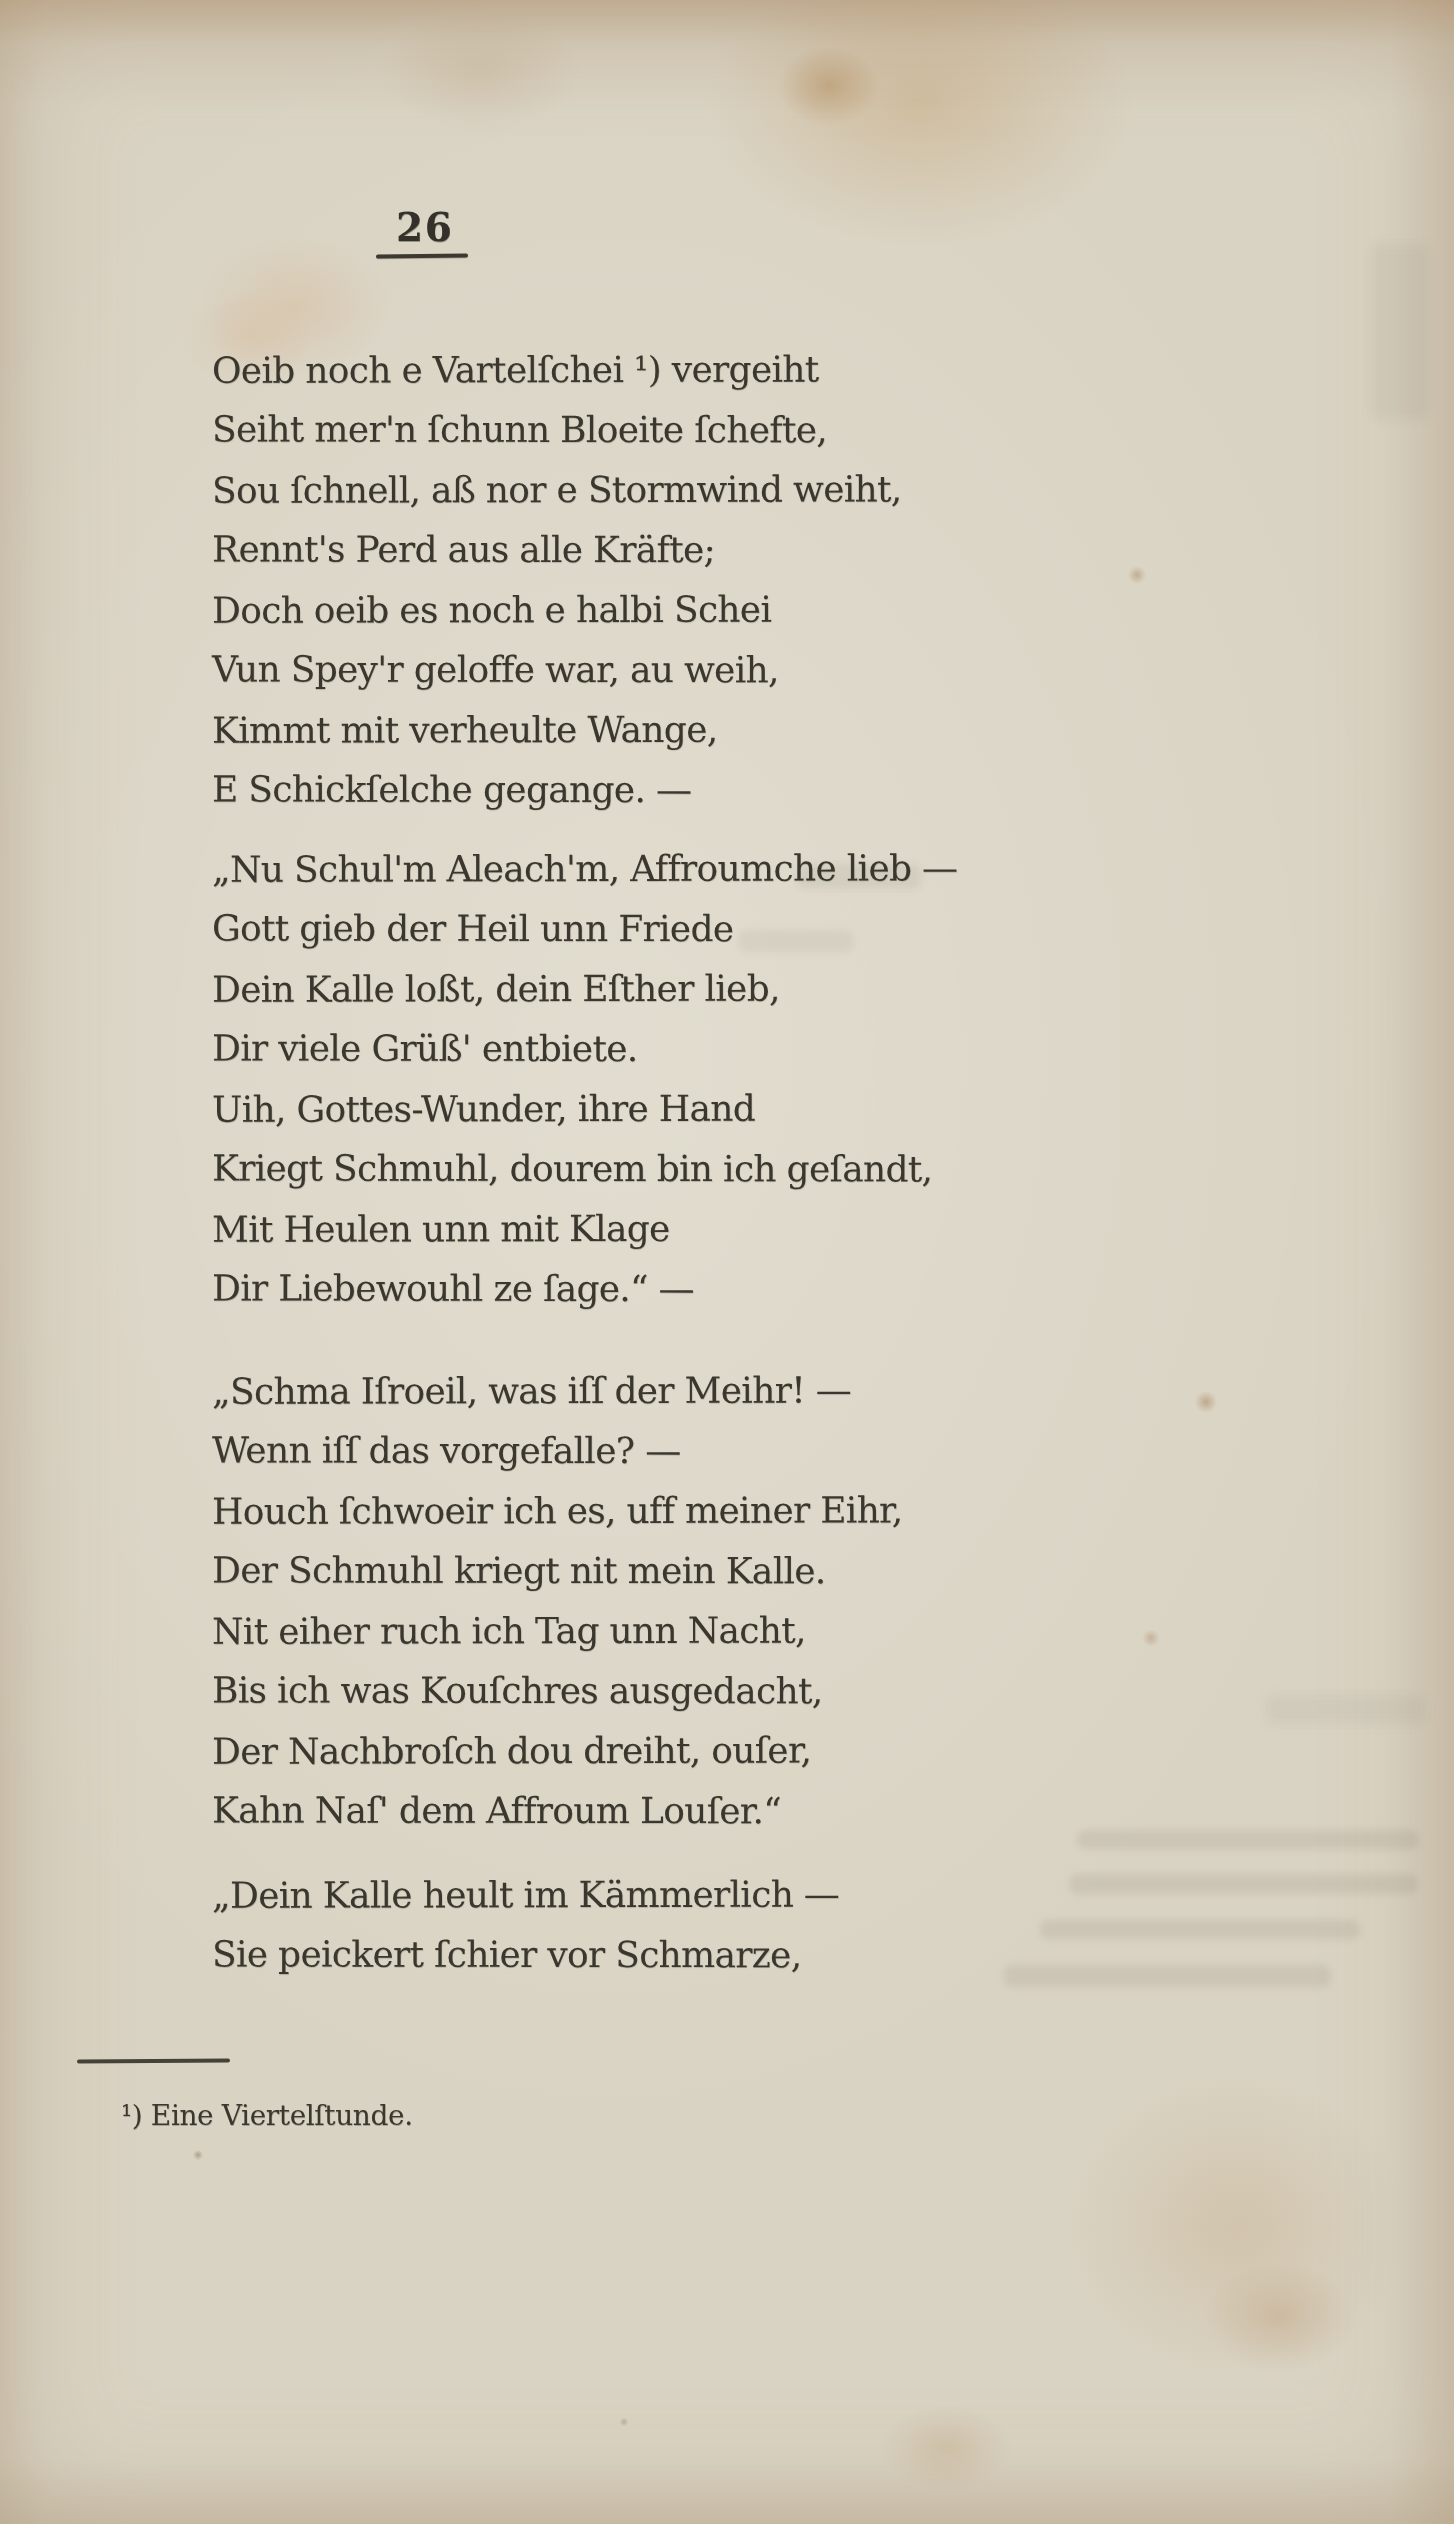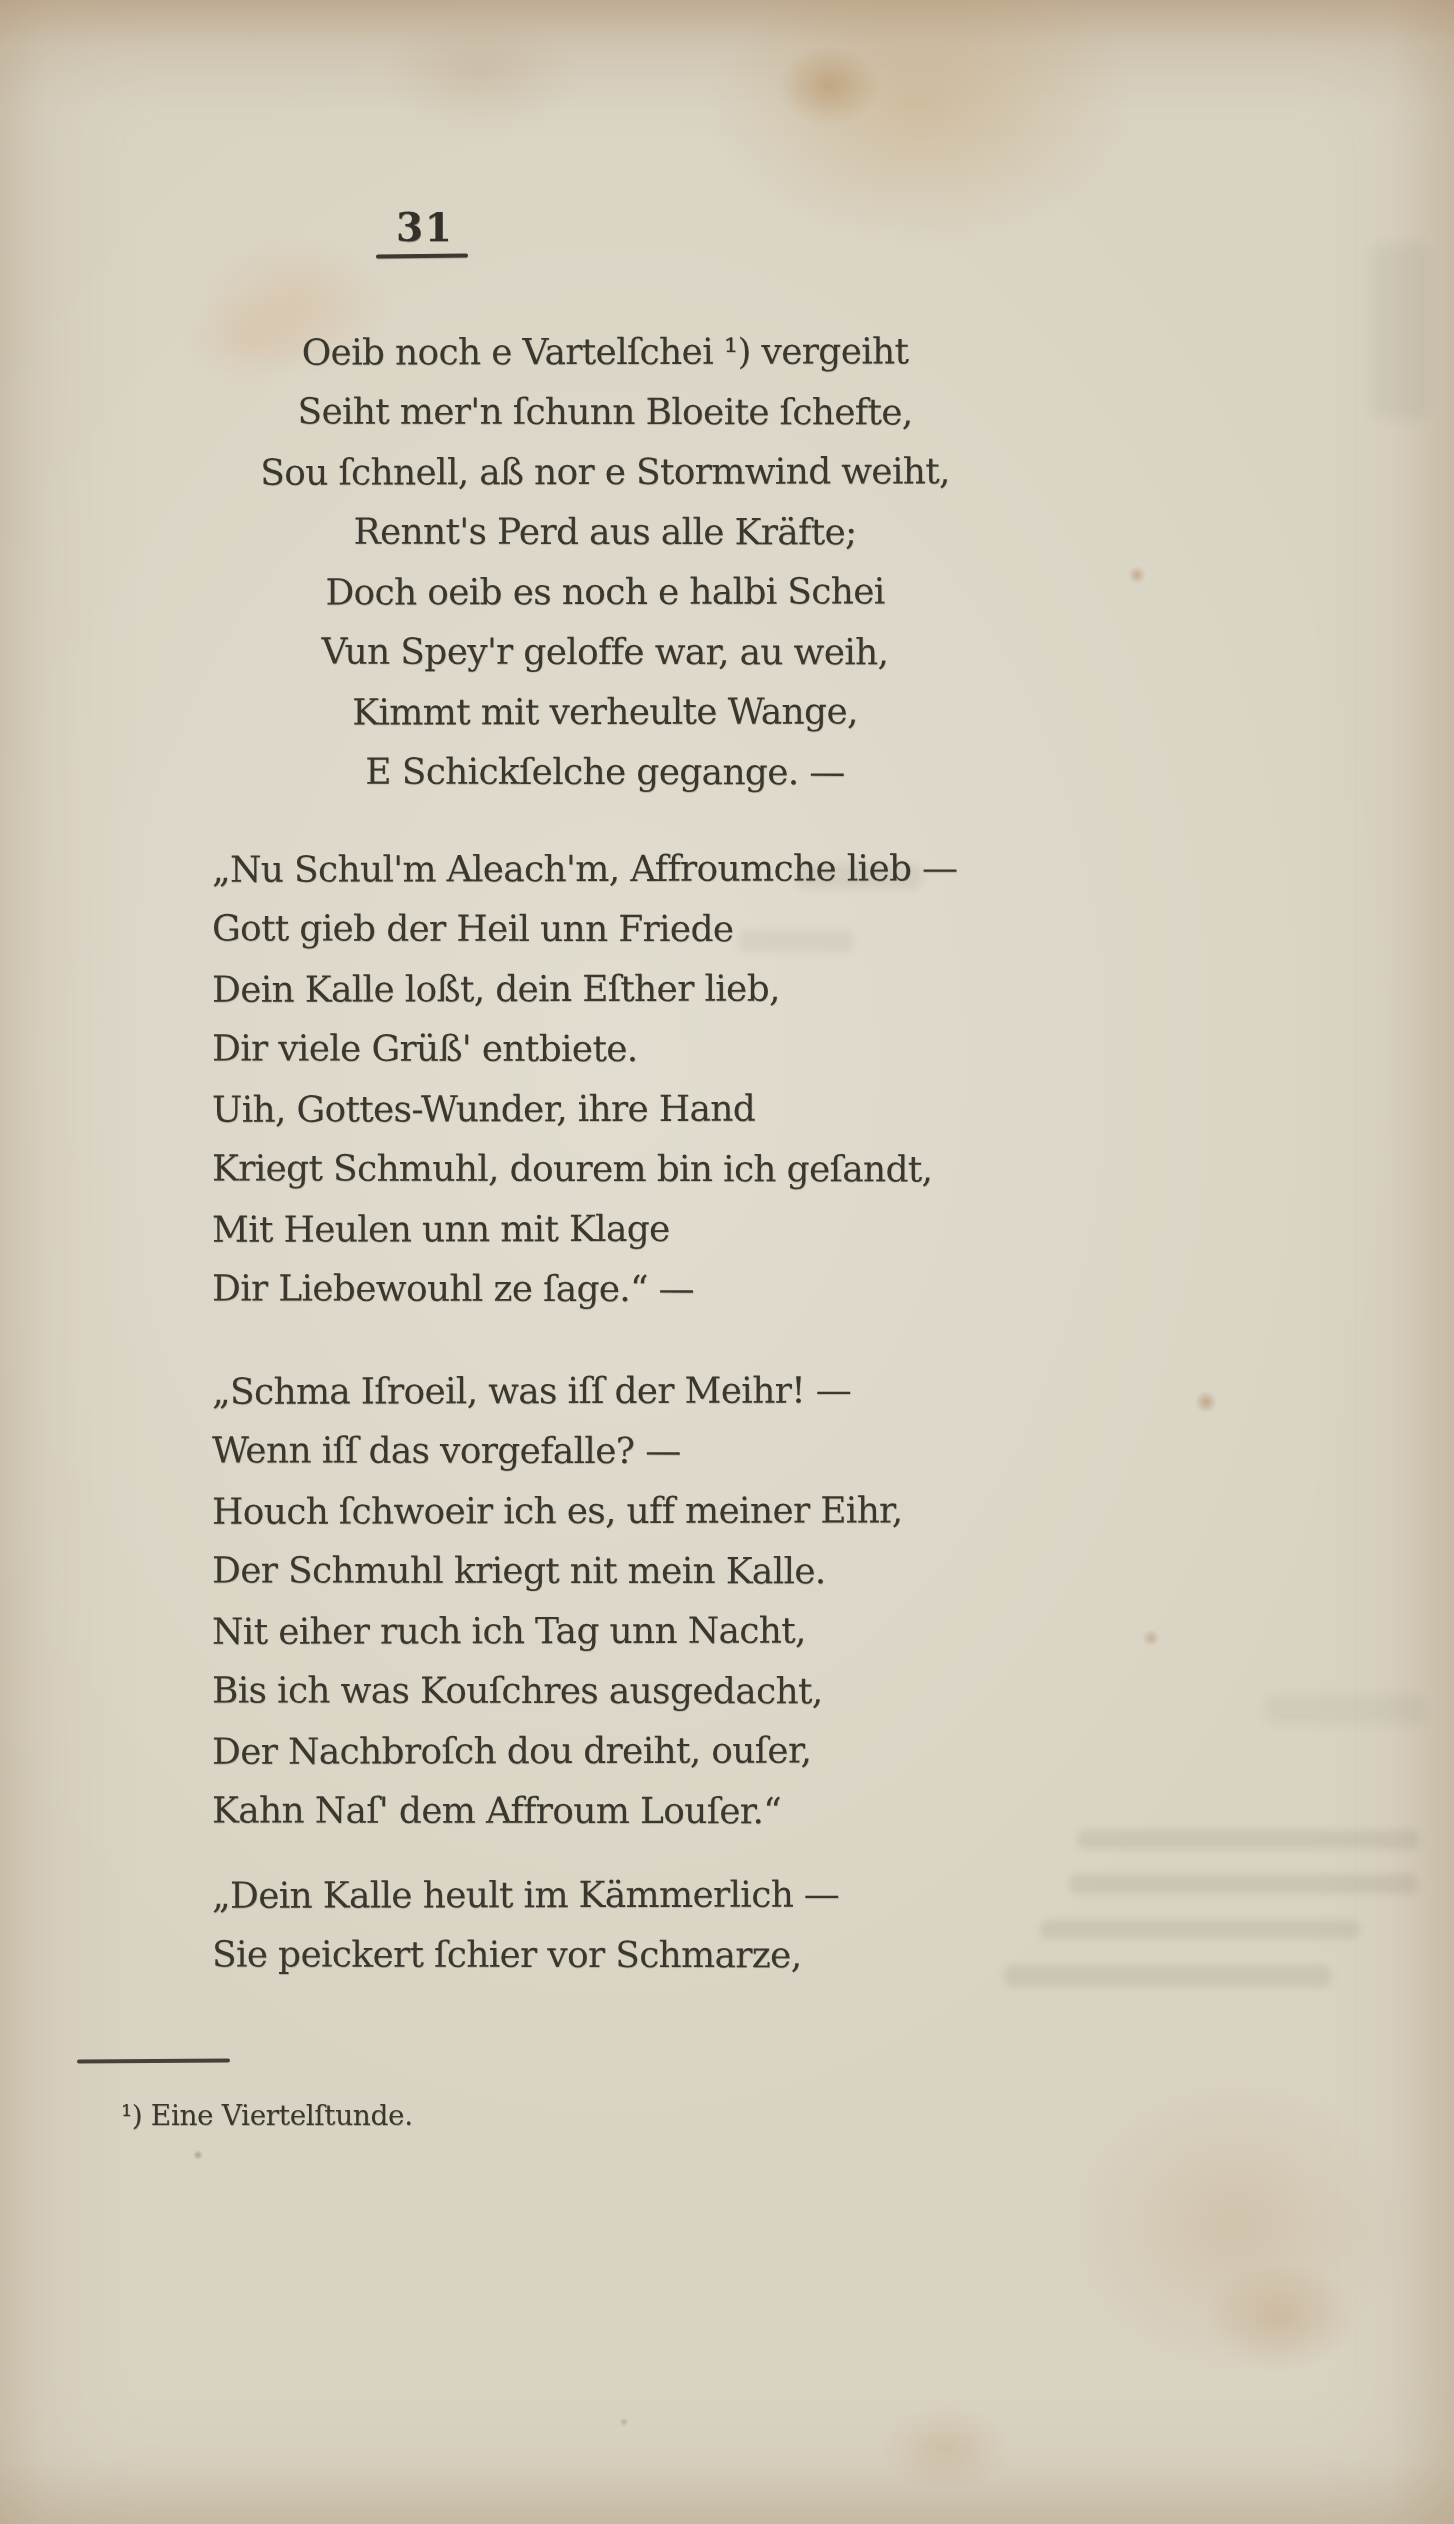--- a/index.html
+++ b/index.html
@@ -47,21 +47,21 @@
     box-shadow:0 0.7px 0.7px rgba(59,57,49,0.35);
   }
   .stanza {
     position:absolute; left:212px; width:786px;
     font-size:36px; line-height:60px; letter-spacing:-0.7px;
     color:#3a382e; white-space:nowrap;
     text-shadow:0.4px 0.7px 0.7px rgba(58,56,46,0.30);
   }
   .stanza div:nth-child(odd){ transform:rotate(-0.12deg); }
   .stanza div:nth-child(even){ transform:rotate(0.08deg); }
-  #stanza-1 { top:322px;text-align:center; }
+  #stanza-1 { top:340px; }
   #stanza-2 { top:839px; }
   #stanza-3 { top:1361px; }
   #stanza-4 { top:1865px; }
   .footnote-rule {
     position:absolute; left:77px; top:2059px; width:153px; height:4.4px;
     background:#454238; border-radius:2.2px; transform:rotate(-0.4deg);
   }
   .footnote {
     position:absolute; left:109px; top:2099px;
     font-size:28px; color:#3a382e; letter-spacing:-0.4px;
@@ -92,21 +92,21 @@
 
   <div class="smudge sm-e"></div>
   <div class="smudge sm-d"></div>
   <div class="smudge sm-f"></div>
   <div class="smudge sm-g"></div>
   <div class="smudge sm-a1"></div>
   <div class="smudge sm-a2"></div>
   <div class="smudge sm-a3"></div>
   <div class="smudge sm-a4"></div>
 
-  <div class="page-number">31</div>
+  <div class="page-number">26</div>
   <div class="page-number-rule"></div>
 
   <div>
     <div class="stanza" id="stanza-1">
         <div>Oeib noch e Vartelſchei ¹) vergeiht</div>
         <div>Seiht mer'n ſchunn Bloeite ſchefte,</div>
         <div>Sou ſchnell, aß nor e Stormwind weiht,</div>
         <div>Rennt's Perd aus alle Kräfte;</div>
         <div>Doch oeib es noch e halbi Schei</div>
         <div>Vun Spey'r geloffe war, au weih,</div>

